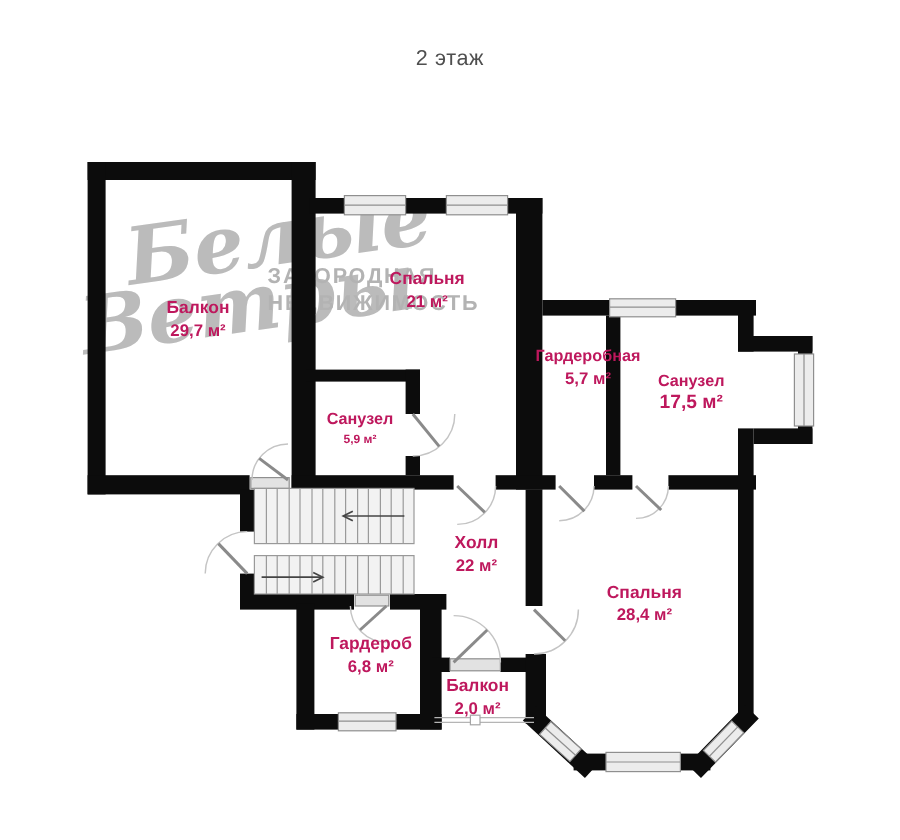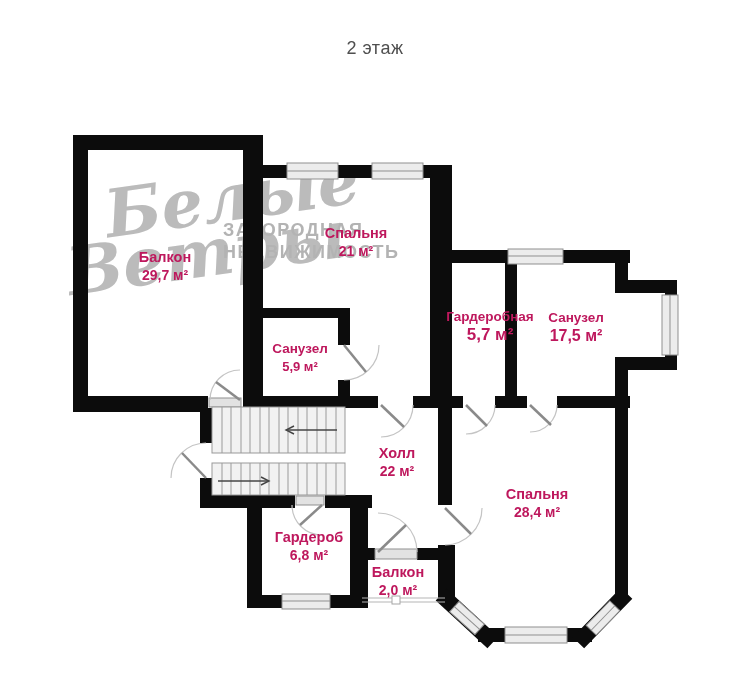--- a/index.html
+++ b/index.html
@@ -197,25 +197,25 @@
   <div class="room-label" style="left:90px;top:248px;">
     <span class="rname">Балкон</span>
     <span class="rarea">29,7 м²</span>
   </div>
   <div class="room-label" style="left:281px;top:224px;">
     <span class="rname">Спальня</span>
     <span class="rarea">21 м²</span>
   </div>
   <div class="room-label" style="left:225px;top:340px;font-size:13px;">
     <span class="rname" style="font-size:13.5px">Санузел</span>
-    <span class="rarea" style="font-size:13px">5,9 м²</span>
-  </div>
-  <div class="room-label" style="left:415px;top:308px;">
+    <span class="rarea" style="font-size:10px">5,9 м²</span>
+  </div>
+  <div class="room-label" style="left:415px;top:288px;">
     <span class="rname" style="font-size:13.5px">Гардеробная</span>
-    <span class="rarea" style="font-size:17px">5,7 м²</span>
+    <span class="rarea" style="font-size:14px">5,7 м²</span>
   </div>
   <div class="room-label" style="left:501px;top:309px;">
     <span class="rname" style="font-size:13.5px">Санузел</span>
     <span class="rarea" style="font-size:16px">17,5 м²</span>
   </div>
   <div class="room-label" style="left:322px;top:444px;">
     <span class="rname">Холл</span>
     <span class="rarea">22 м²</span>
   </div>
   <div class="room-label" style="left:462px;top:485px;">

